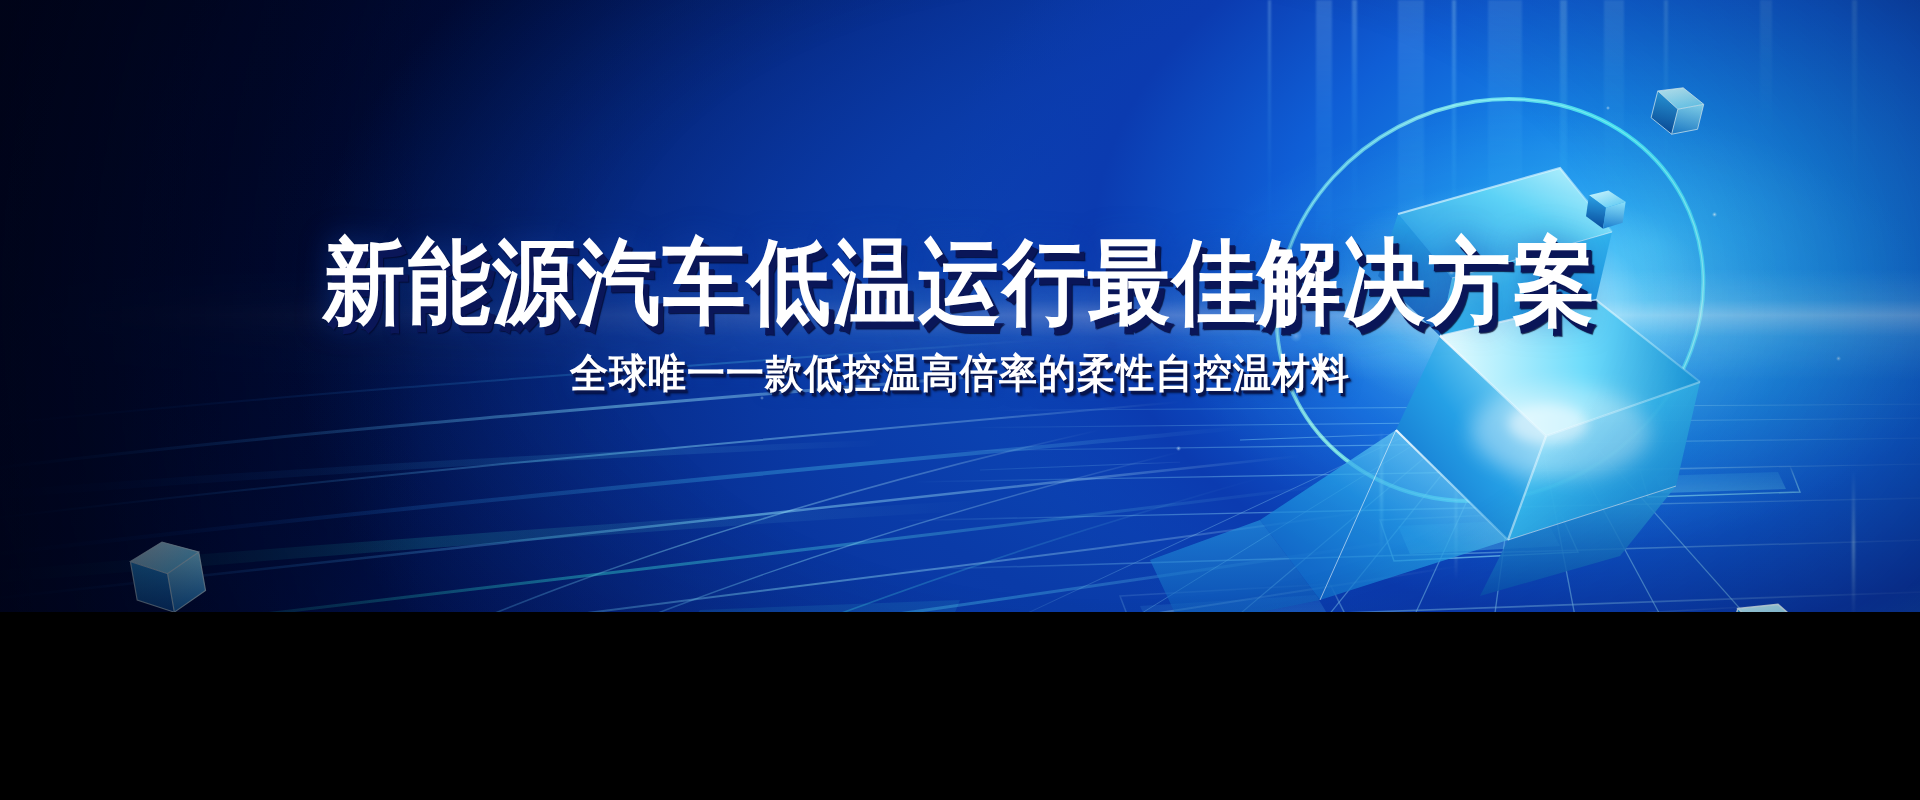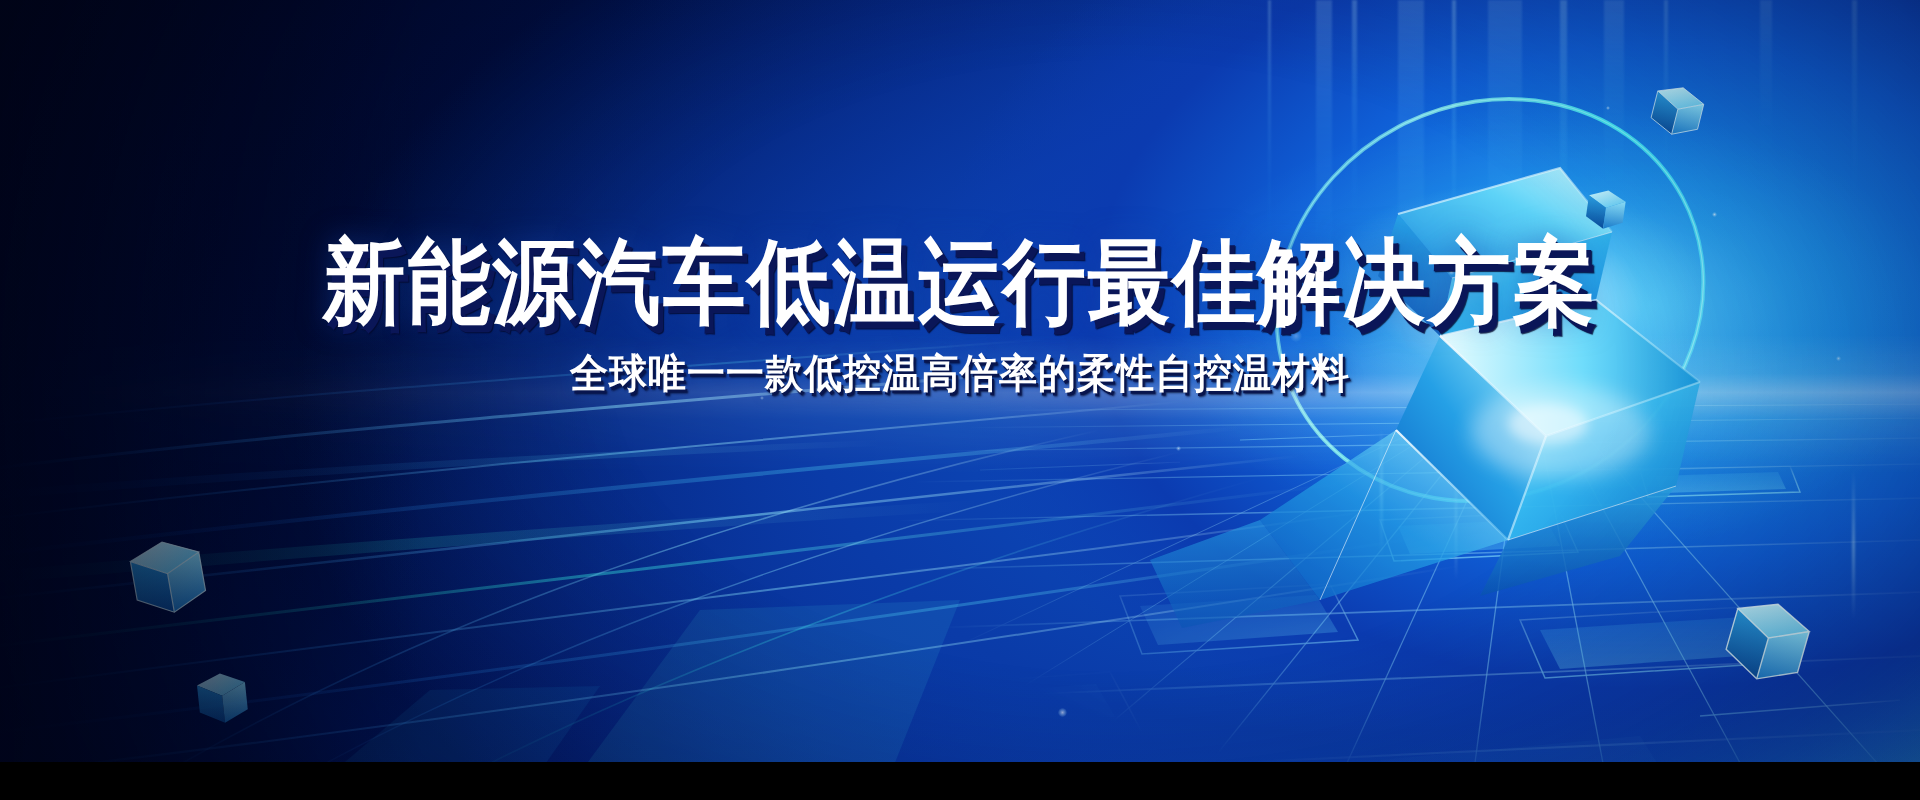--- a/index.html
+++ b/index.html
@@ -1,20 +1,20 @@
 <!DOCTYPE html>
 <html><head>
 <meta charset="utf-8">
 <style>
   * { margin:0; padding:0; box-sizing:border-box; }
   html,body { width:1920px; height:800px; overflow:hidden; background:#000; }
 
   #banner {
     position:relative;
-    width:1920px; height:762px;
+    width:1920px; height:612px;
     overflow:hidden;
     font-family:"DejaVu Sans", sans-serif;
     background:#00082e;
     padding-left:20px;
   }
 
   
   .layer { position:absolute; inset:0; pointer-events:none; }
 
   

